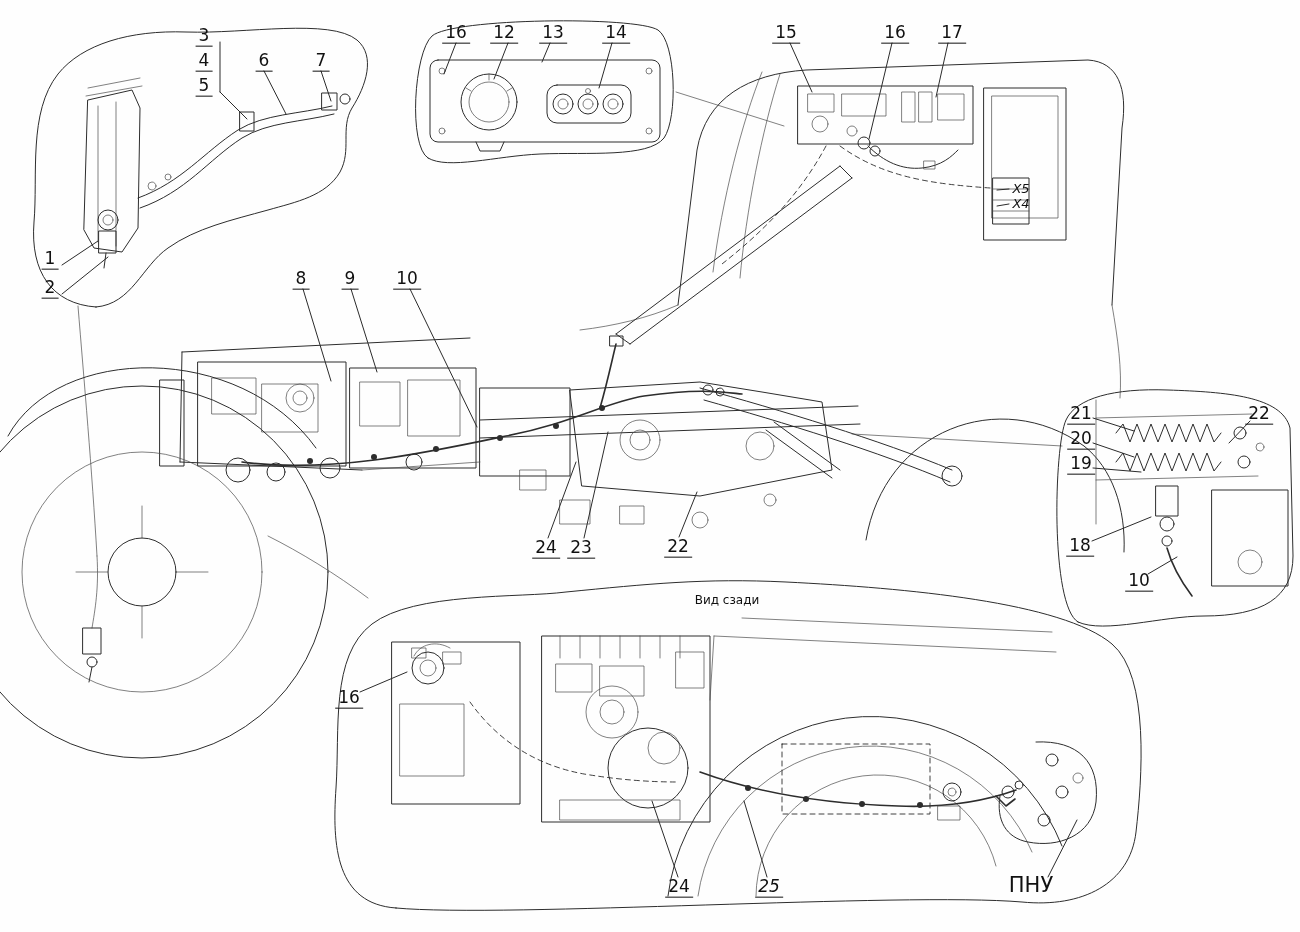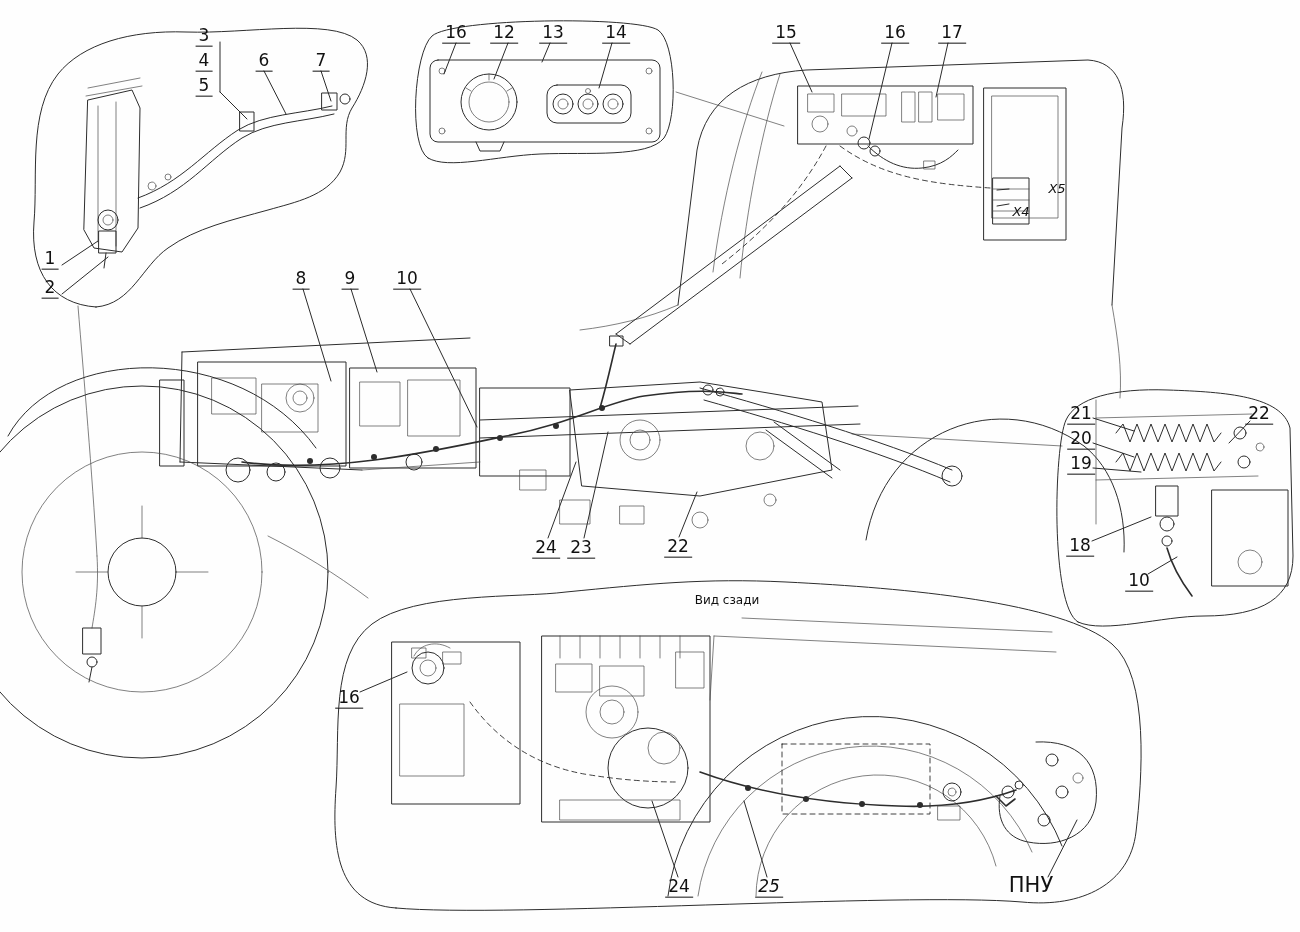--- a/index.html
+++ b/index.html
@@ -258,22 +258,22 @@
       <span class="callout number" style="left: 321px; top: 61px;">7</span>
       <span class="callout number" style="left: 50px; top: 259px;">1</span>
       <span class="callout number" style="left: 50px; top: 288px;">2</span>
       <span class="callout number" style="left: 456px; top: 33px;">16</span>
       <span class="callout number" style="left: 504px; top: 33px;">12</span>
       <span class="callout number" style="left: 553px; top: 33px; text-align: right;">13</span>
       <span class="callout number" style="left: 616px; top: 33px;">14</span>
       <span class="callout number" style="left: 786px; top: 33px;">15</span>
       <span class="callout number" style="left: 895px; top: 33px;">16</span>
       <span class="callout number" style="left: 952px; top: 33px;">17</span>
-      <span class="callout small" style="left: 1021px; top: 189px; margin-left: 36px;">X5</span>
-      <span class="callout small" style="left: 1021px; top: 212px; text-align: right;">X4</span>
+      <span class="callout small" style="left: 1021px; top: 189px;">X5</span>
+      <span class="callout small" style="left: 1021px; top: 204px; text-align: right;">X4</span>
       <span class="callout number" style="left: 301px; top: 279px;">8</span>
       <span class="callout number" style="left: 350px; top: 279px;">9</span>
       <span class="callout number" style="left: 407px; top: 279px;">10</span>
       <span class="callout number" style="left: 546px; top: 548px;">24</span>
       <span class="callout number" style="left: 581px; top: 548px;">23</span>
       <span class="callout number" style="left: 678px; top: 547px;">22</span>
       <span class="callout number" style="left: 1081px; top: 414px;">21</span>
       <span class="callout number" style="left: 1081px; top: 439px;">20</span>
       <span class="callout number" style="left: 1081px; top: 464px; text-align: right;">19</span>
       <span class="callout number" style="left: 1080px; top: 546px;">18</span>

